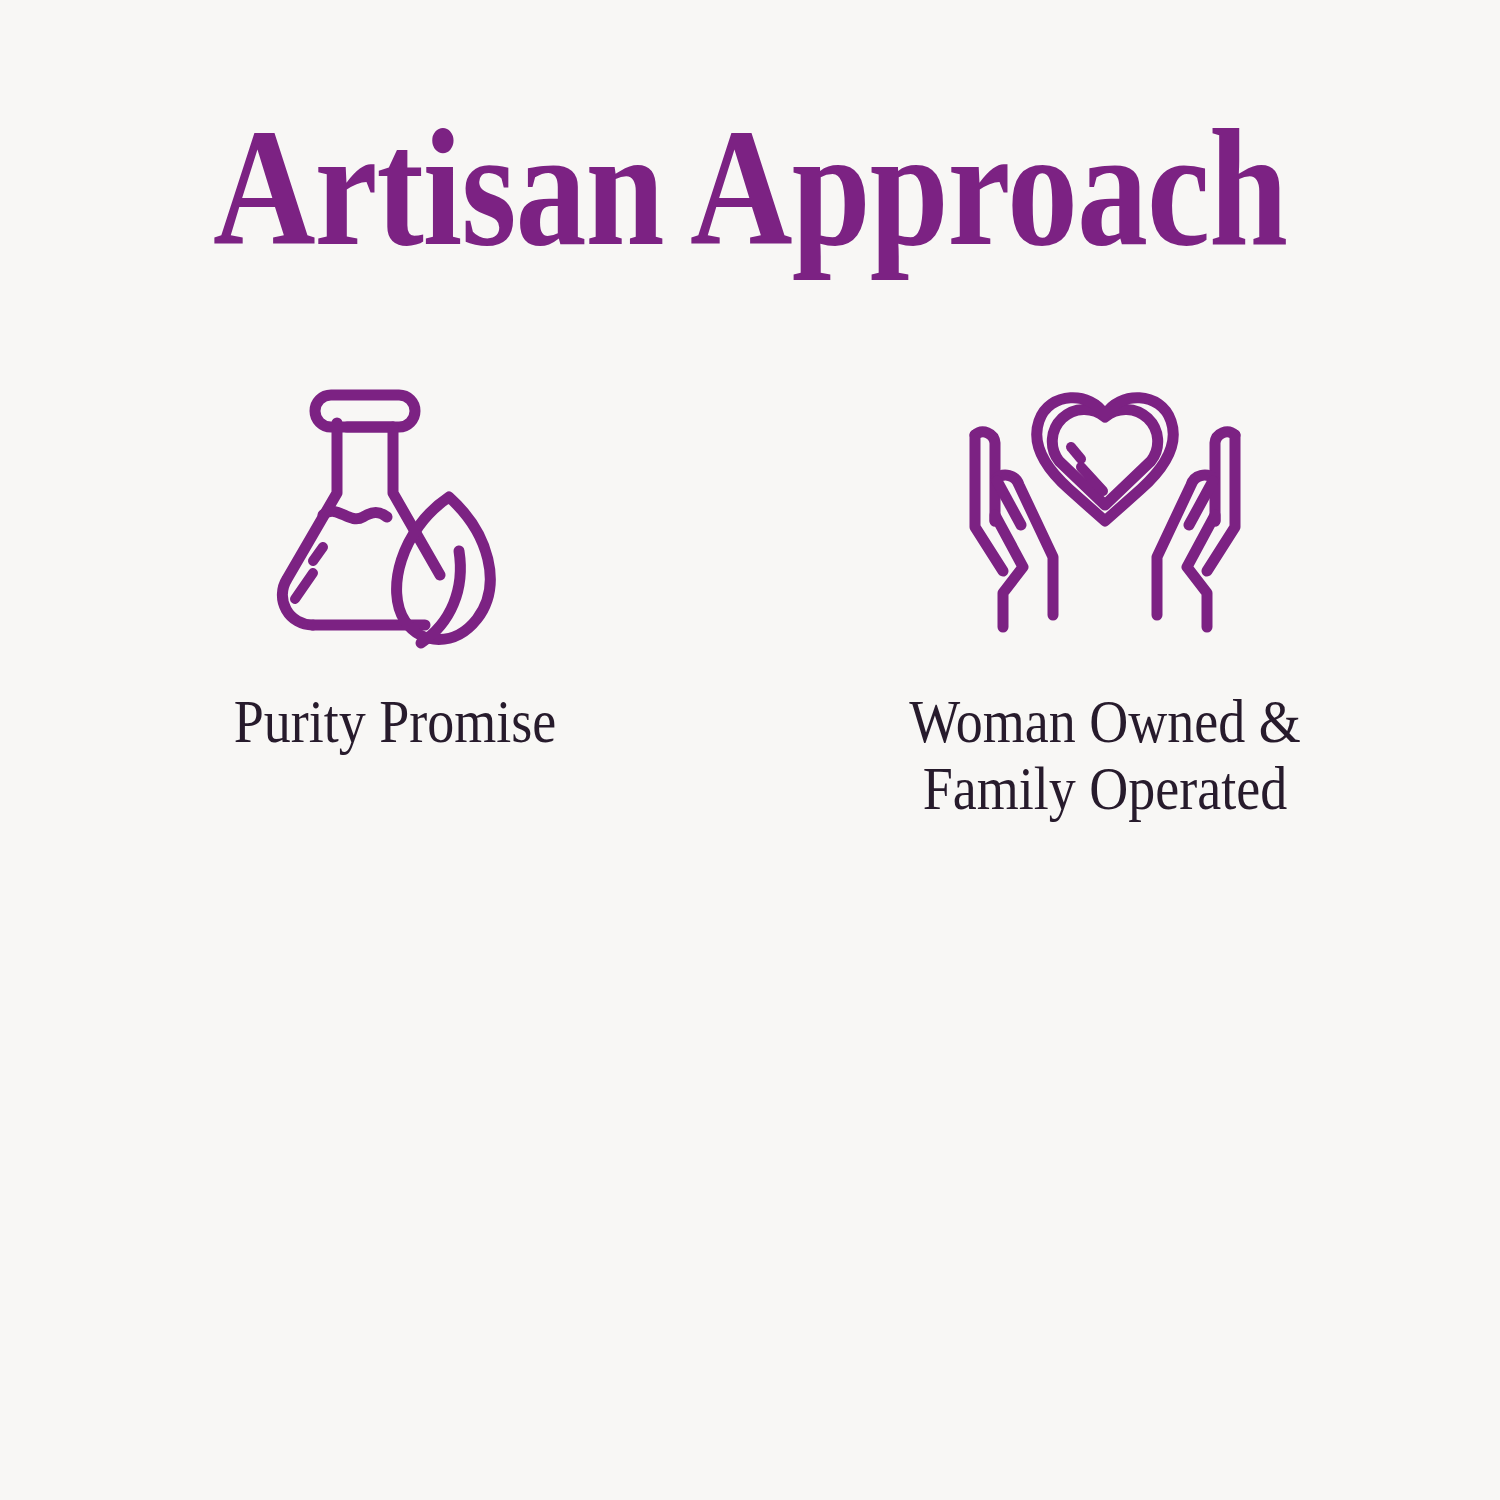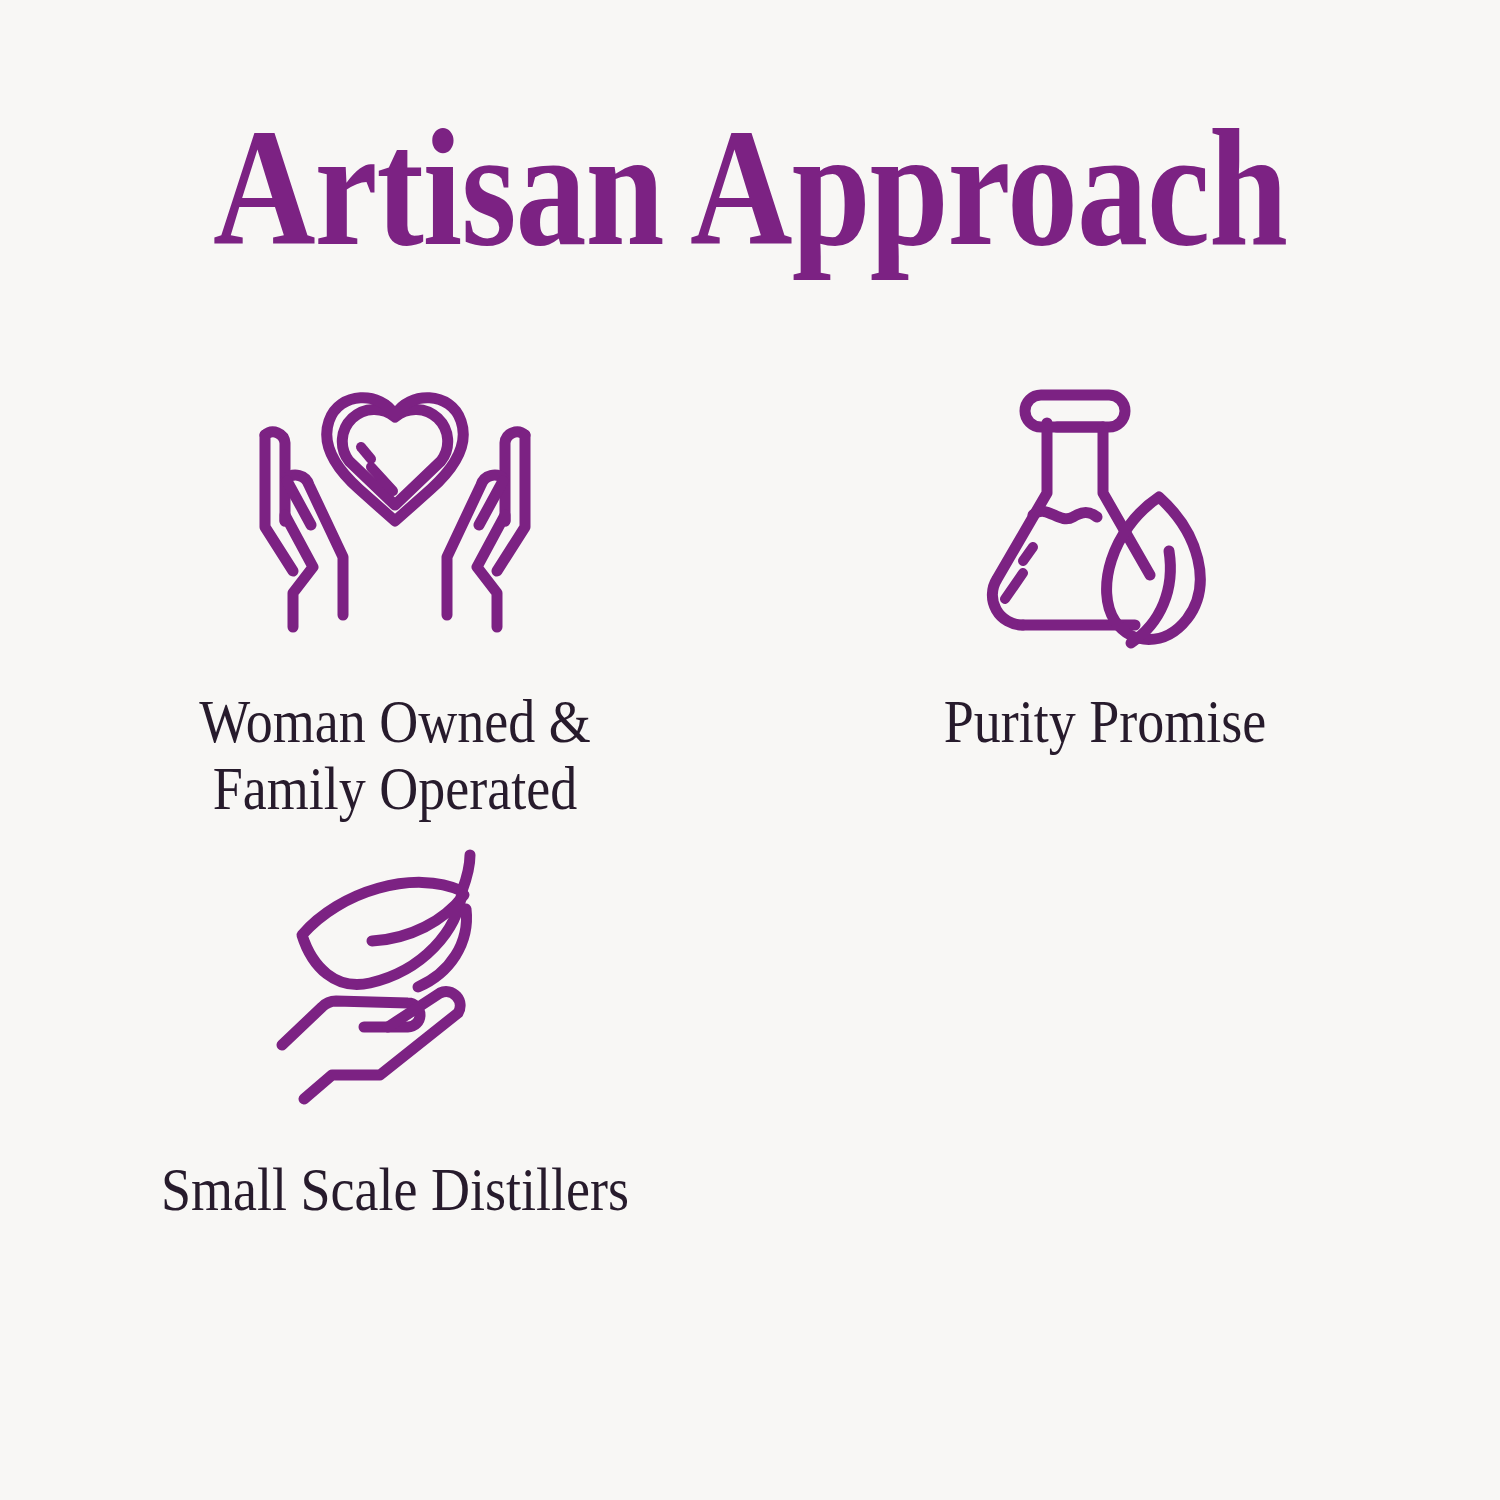--- a/index.html
+++ b/index.html
@@ -119,20 +119,47 @@
 <body>
 
 <div class="page">
 
   <div class="title-wrap">
     <h1 class="page-title">Artisan Approach</h1>
   </div>
 
   <div class="grid">
 
+    <div class="cell cell-purity">
+      <div class="icon-box">
+        <svg width="260" height="290" viewBox="0 0 260 290" aria-hidden="true">
+
+          <path class="stroke" d="M66 30 h68 a16 16 0 0 1 0 32 h-68 a16 16 0 0 1 0 -32 z"></path>
+
+          <path class="stroke" d="M82 62 h46"></path>
+
+          <path class="stroke" d="M72 58 V128 L22 214 a30 30 0 0 0 26 46"></path>
+
+          <path class="stroke" d="M128 62 V128 L175 210"></path>
+
+          <path class="stroke" d="M48 260 h112"></path>
+
+          <path class="stroke" d="M58 150 c14 -12 26 10 40 2 c10 -6 16 -6 24 0"></path>
+
+          <path class="stroke-thin" d="M58 182 l-10 14"></path>
+          <path class="stroke-thin" d="M48 208 l-18 26"></path>
+
+          <path class="stroke" d="M184 132 c40 36 54 88 28 122 c-22 28 -56 26 -72 2 c-20 -30 -4 -92 44 -124 z"></path>
+
+          <path class="stroke" d="M194 186 c6 38 -8 72 -38 92"></path>
+        </svg>
+      </div>
+      <div class="feature-label">Purity Promise</div>
+    </div>
+
     <div class="cell cell-woman">
       <div class="icon-box">
         <svg width="320" height="270" viewBox="0 0 320 270" aria-hidden="true">
 
           <path class="stroke" d="M160 130 L114 86 a32 32 0 0 1 46 -44 a32 32 0 0 1 46 44 z" transform="translate(0,0)"></path>
 
           <path class="stroke" d="M160 40 c-14 -24 -56 -24 -66 6 c-9 26 10 50 30 68 l36 32 l36 -32 c20 -18 39 -42 30 -68 c-10 -30 -52 -30 -66 -6 z"></path>
 
           <path class="stroke-thin" d="M126 72 l10 12"></path>
           <path class="stroke-thin" d="M136 92 l22 24"></path>
@@ -148,61 +175,16 @@
           <path class="stroke" d="M270 146 l0 -6 l-28 52 l20 26 v34"></path>
           <path class="stroke" d="M290 60 v92 l-28 44"></path>
           <path class="stroke" d="M269 104 a14 14 0 0 0 -23 6 l-34 72 v58"></path>
           <path class="stroke" d="M268 106 l-24 44"></path>
         </svg>
       </div>
       <div class="feature-label">Woman Owned &amp;
 Family Operated</div>
     </div>
 
-    <div class="cell cell-purity">
-      <div class="icon-box">
-        <svg width="260" height="290" viewBox="0 0 260 290" aria-hidden="true">
-
-          <path class="stroke" d="M66 30 h68 a16 16 0 0 1 0 32 h-68 a16 16 0 0 1 0 -32 z"></path>
-
-          <path class="stroke" d="M82 62 h46"></path>
-
-          <path class="stroke" d="M72 58 V128 L22 214 a30 30 0 0 0 26 46"></path>
-
-          <path class="stroke" d="M128 62 V128 L175 210"></path>
-
-          <path class="stroke" d="M48 260 h112"></path>
-
-          <path class="stroke" d="M58 150 c14 -12 26 10 40 2 c10 -6 16 -6 24 0"></path>
-
-          <path class="stroke-thin" d="M58 182 l-10 14"></path>
-          <path class="stroke-thin" d="M48 208 l-18 26"></path>
-
-          <path class="stroke" d="M184 132 c40 36 54 88 28 122 c-22 28 -56 26 -72 2 c-20 -30 -4 -92 44 -124 z"></path>
-
-          <path class="stroke" d="M194 186 c6 38 -8 72 -38 92"></path>
-        </svg>
-      </div>
-      <div class="feature-label">Purity Promise</div>
-    </div>
-
-    <div class="cell cell-small">
-      <div class="icon-box">
-        <svg width="250" height="250" viewBox="0 0 250 250" aria-hidden="true">
-
-          <path class="stroke" d="M32 96 c38 -44 112 -66 160 -44 c-4 40 -40 80 -92 92 c-34 8 -58 -16 -68 -48 z"></path>
-
-          <path class="stroke" d="M192 52 c6 -16 8 -28 8 -36"></path>
-
-          <path class="stroke" d="M196 70 c4 34 -16 64 -48 78"></path>
-
-          <path class="stroke" d="M102 102 c38 -2 72 -20 92 -46"></path>
-
-          <path class="stroke" d="M12 206 l40 -38 a20 20 0 0 1 14 -6 l72 2 a12 12 0 0 1 0 24 l-44 0"></path>
-          <path class="stroke" d="M118 188 l52 -34 a14 14 0 0 1 18 20 l-78 62 l-48 0 l-28 24"></path>
-        </svg>
-      </div>
-      <div class="feature-label">Small Scale Distillers</div>
-    </div>
 
 
   </div>
 </div>
 
 </body></html>

